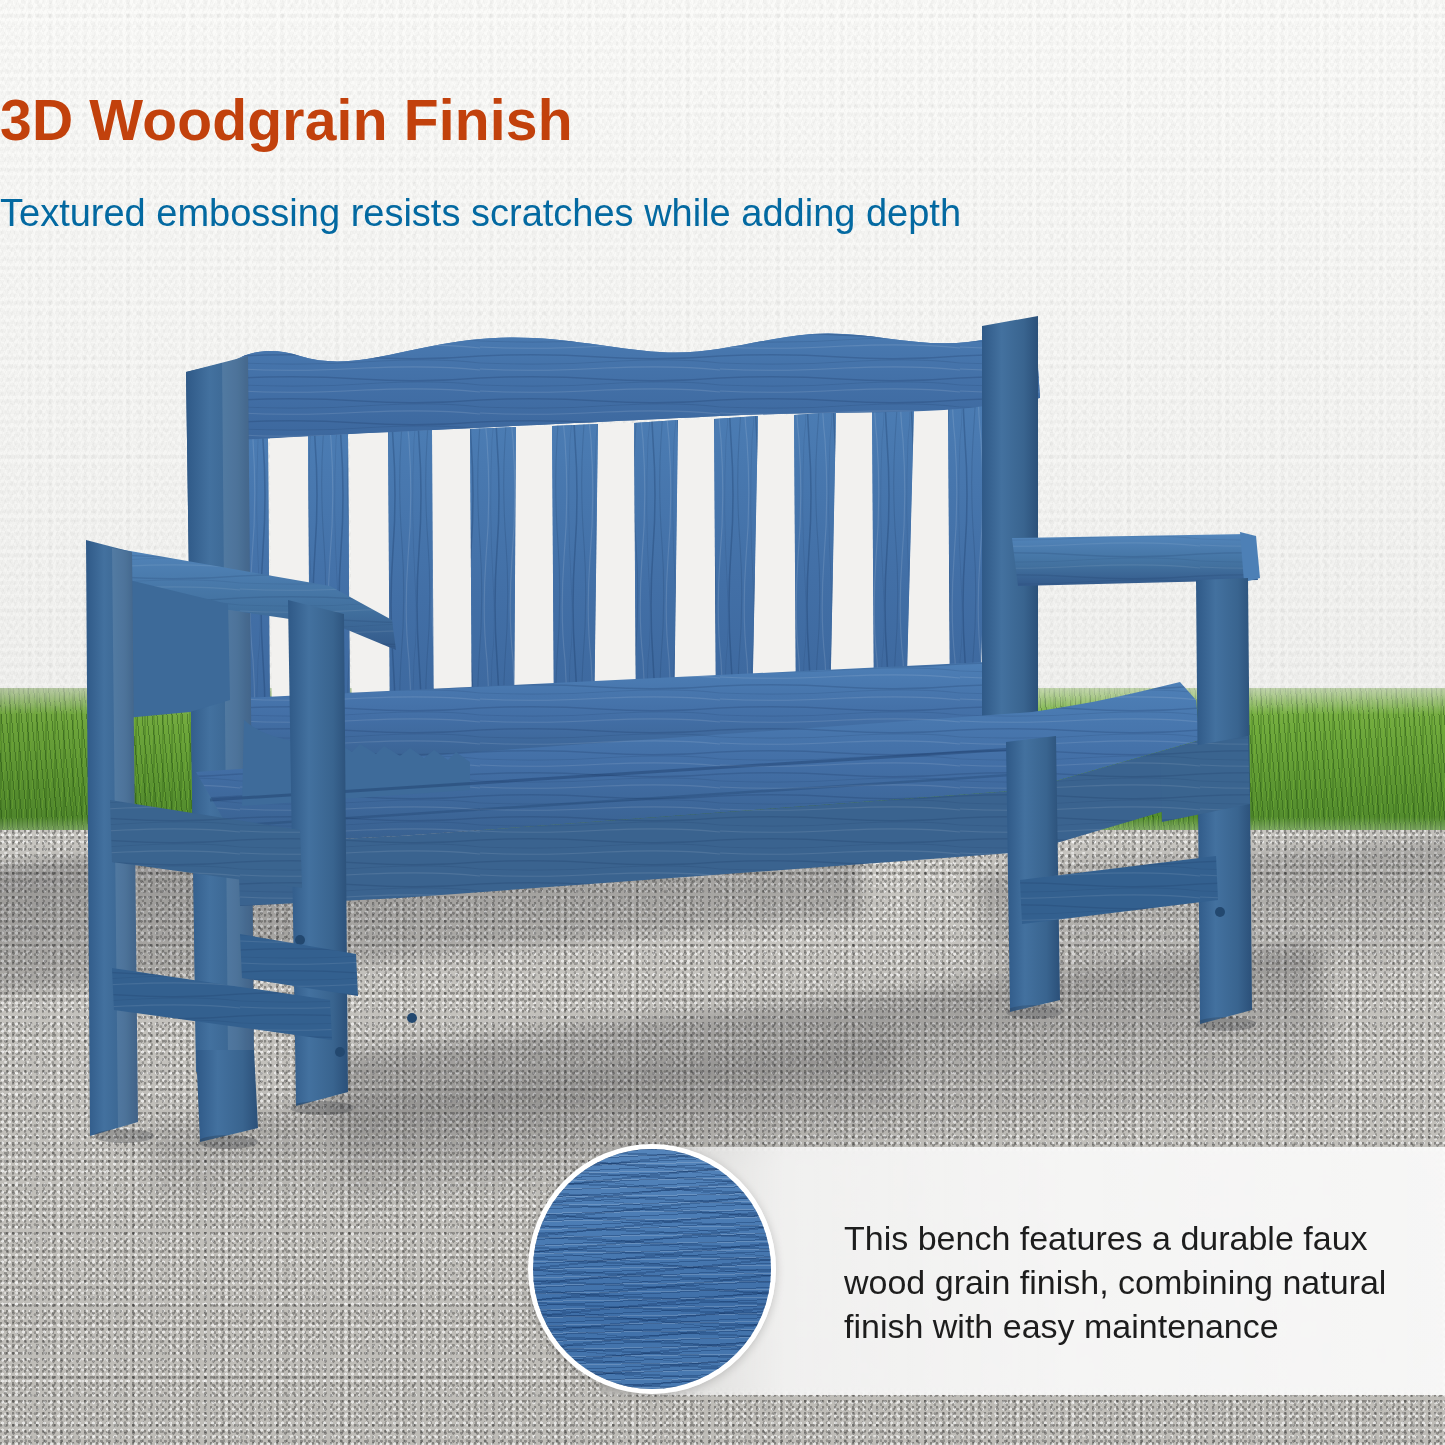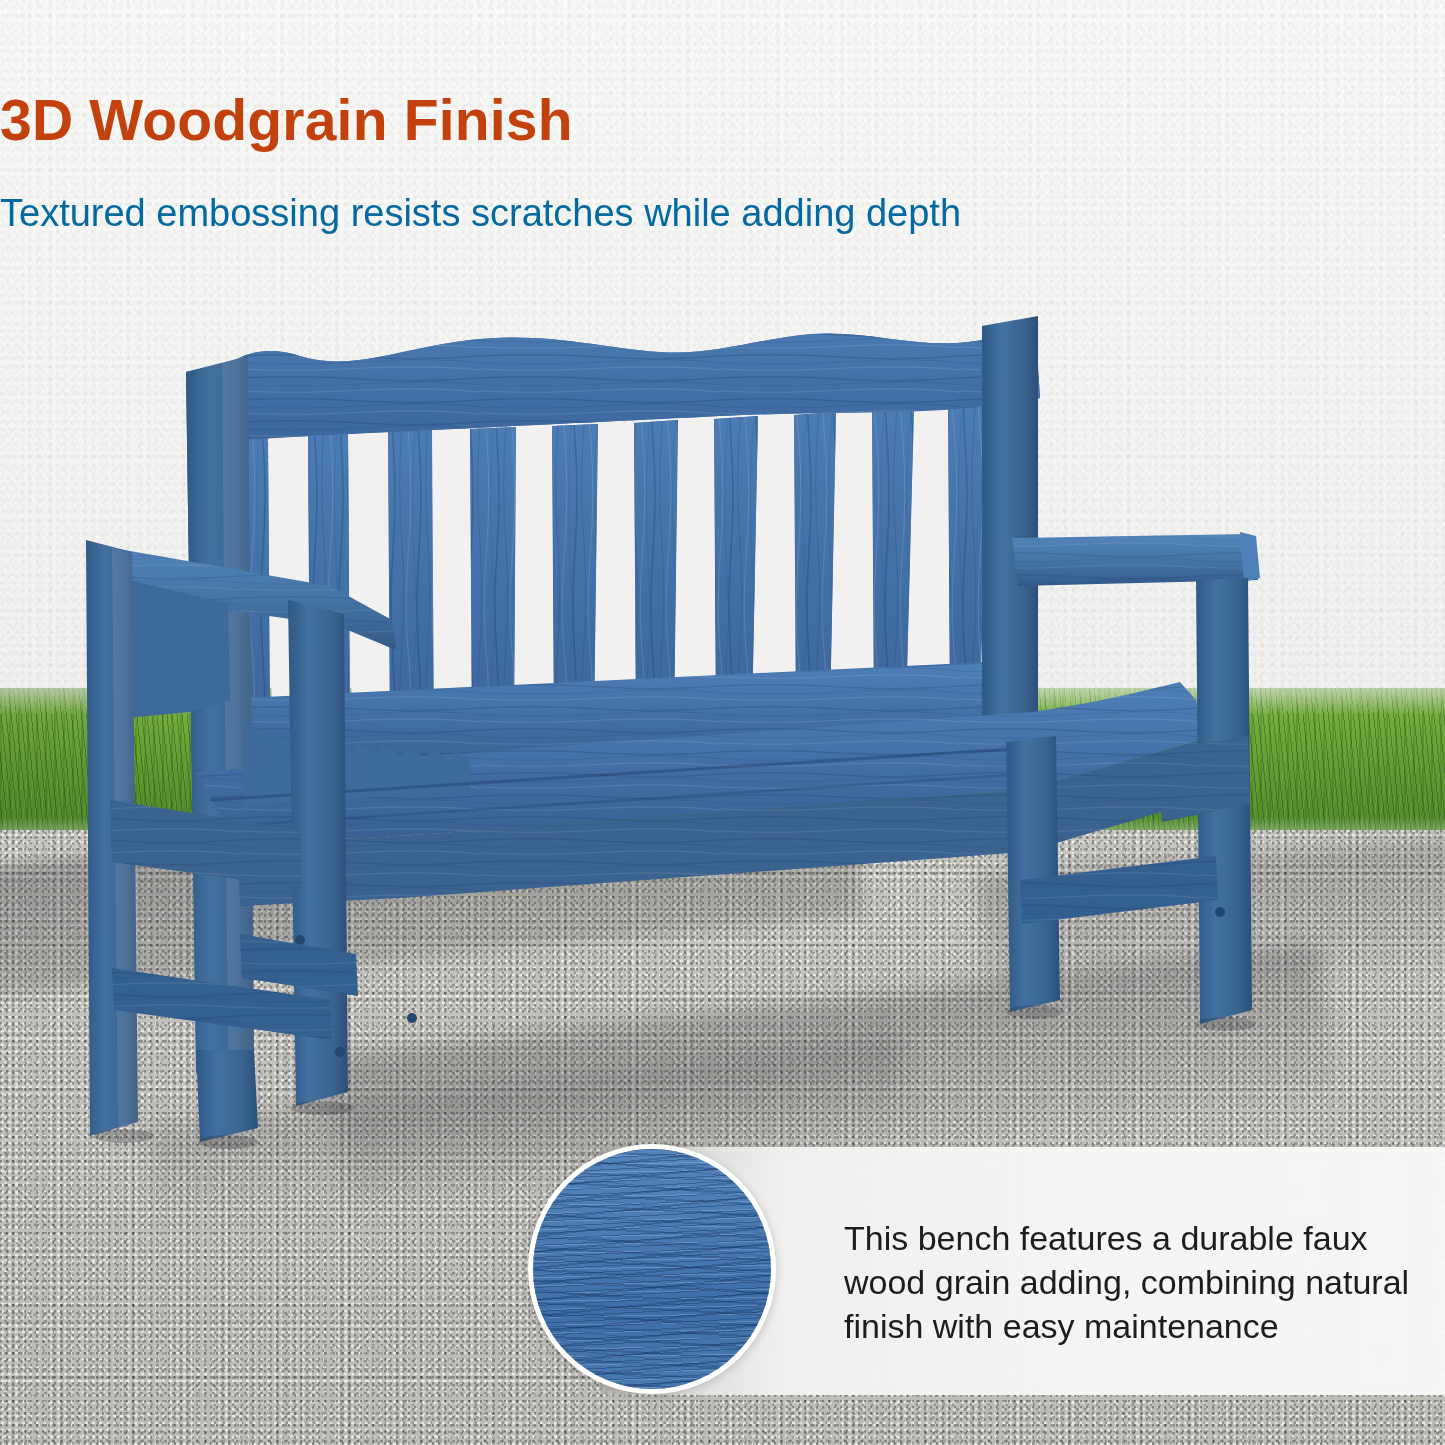--- a/index.html
+++ b/index.html
@@ -426,17 +426,17 @@
   <div class="subhead">Textured embossing resists scratches while adding depth</div>
 
   <div class="caption-panel"></div>
 
   <div class="swatch">
     <div class="swatch-inner"></div>
   </div>
 
   <div class="caption-text">
     <div>This bench features a durable faux</div>
-    <div>wood grain adding, combining natural</div>
+    <div>wood grain finish, combining natural</div>
     <div>finish with easy maintenance</div>
   </div>
 
 </div>
 
 </body></html>

